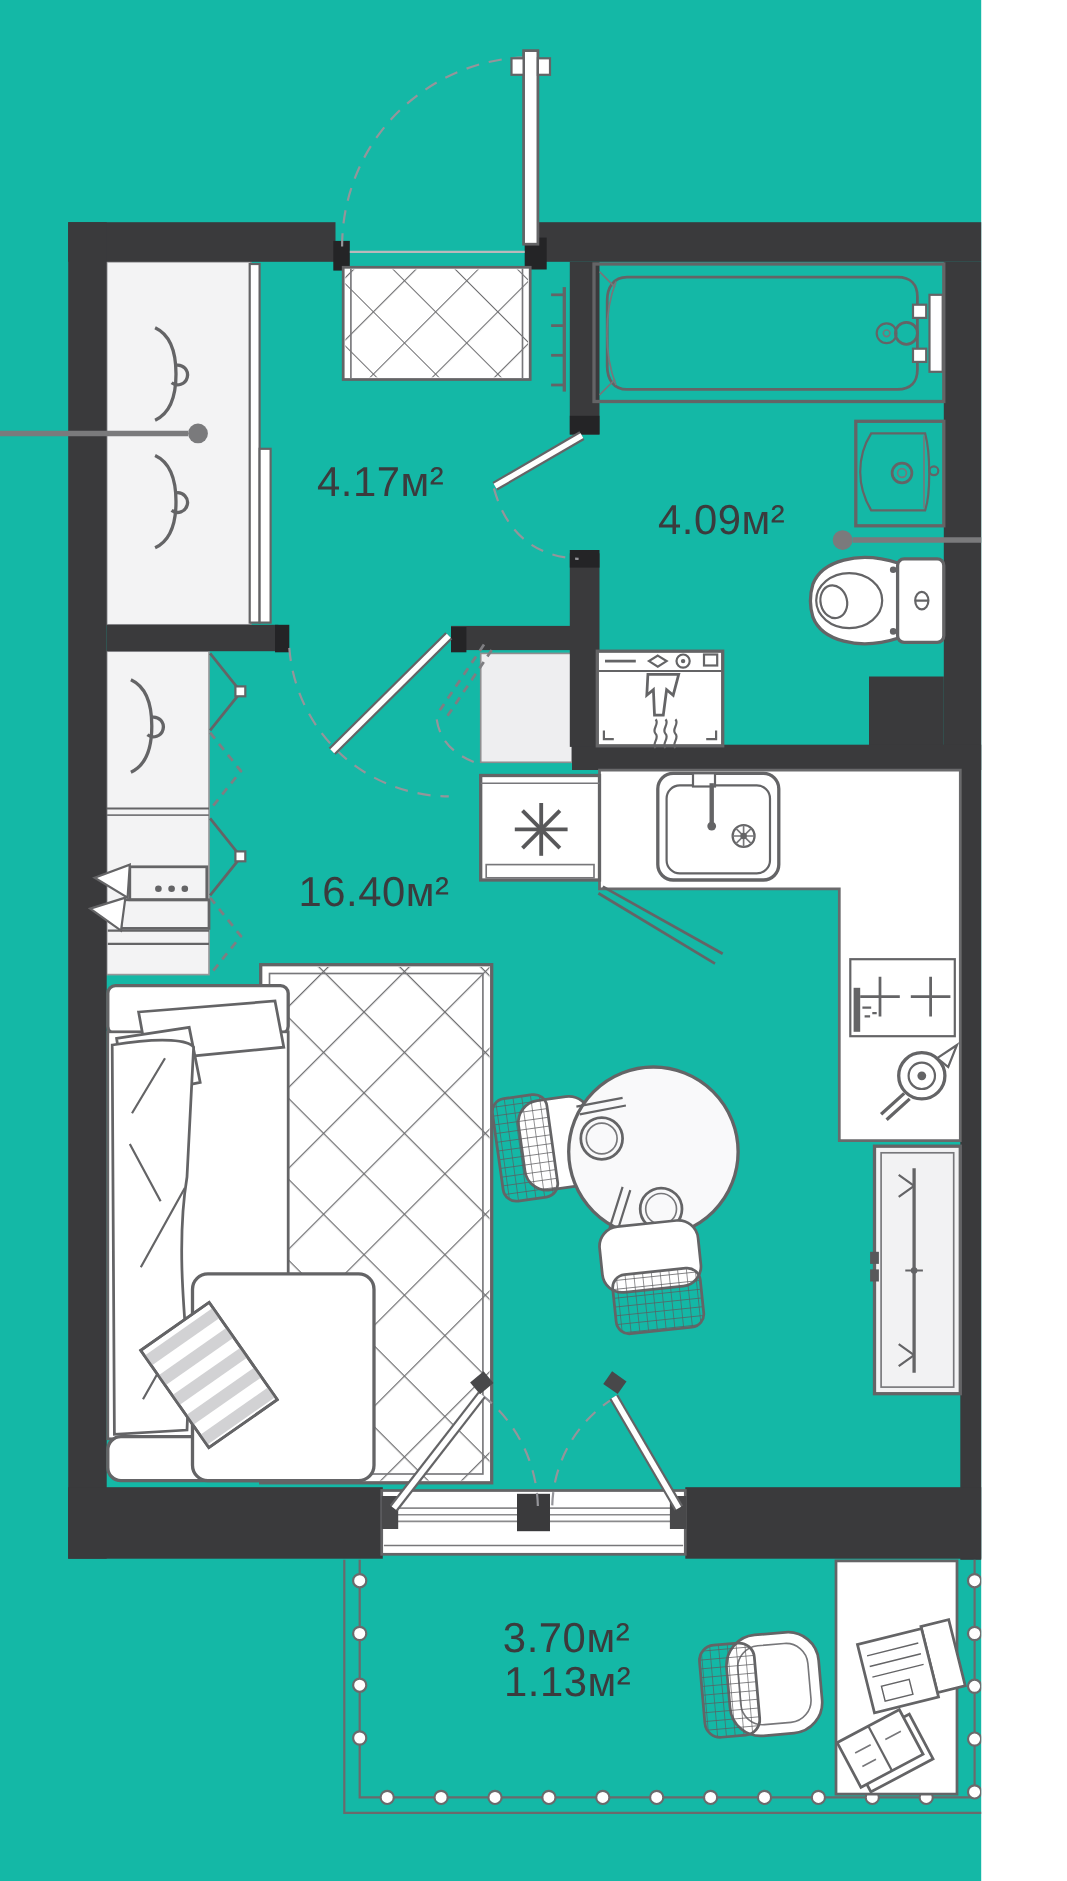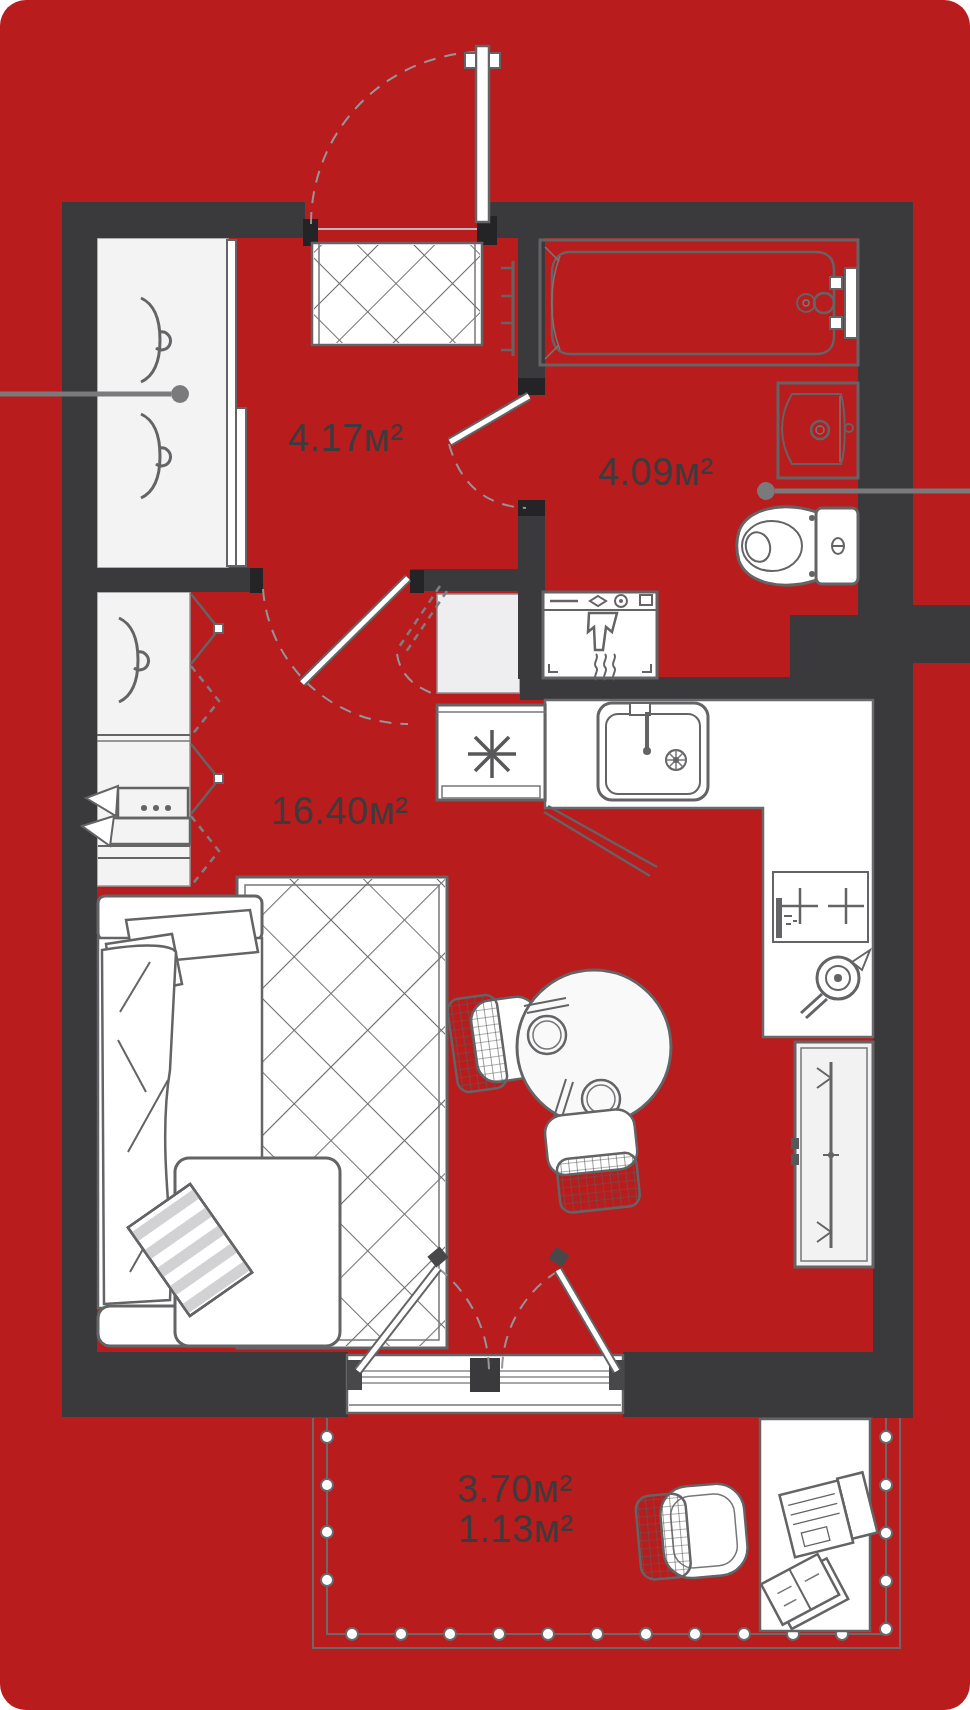--- a/index.html
+++ b/index.html
@@ -1,17 +1,17 @@
 <!DOCTYPE html>
 <html><head>
 <meta charset="utf-8">
 <style>
   html,body{margin:0;padding:0;background:#ffffff;}
-  .stage{position:relative;width:970px;height:1710px;background:#b91c1c;overflow:hidden;
-         font-family:"Liberation Sans",sans-serif;border-radius:26px;}
+  .stage{position:relative;width:892px;height:1710px;background:#14b8a6;overflow:hidden;
+         font-family:"Liberation Sans",sans-serif;}
   svg{position:absolute;left:0;top:0;}
   
   .wall{fill:#3a3a3c;stroke:none}
   .jamb{fill:#242426}
   .floor{fill:#f3f3f4;stroke:#97979a;stroke-width:1.5}
   .cab{fill:#eeeef0;stroke:#8e8e90;stroke-width:1.5}
   .s3{stroke:#646466;stroke-width:3;fill:none}
   .s25{stroke:#646466;stroke-width:2.5;fill:none}
   .s2{stroke:#646466;stroke-width:2;fill:none}
   .s15{stroke:#77777a;stroke-width:1.5;fill:none}

